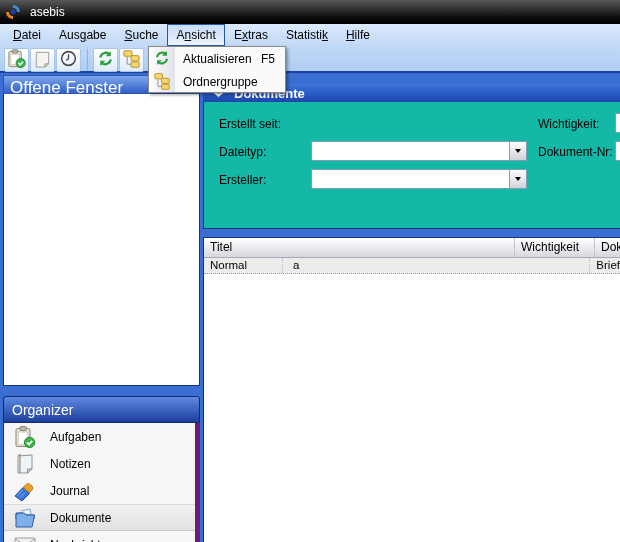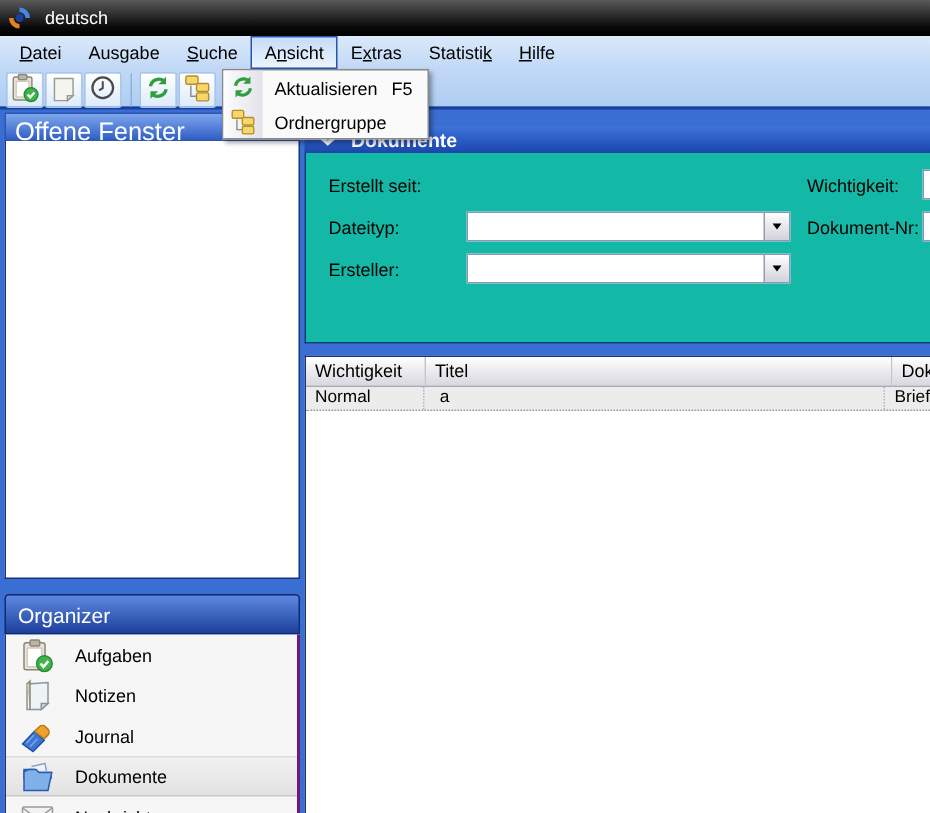--- a/index.html
+++ b/index.html
@@ -45,21 +45,21 @@
   .panel1 { position:absolute; left:3px; top:75px; width:197px; height:311px; }
   .p1-header { height:19px; background:linear-gradient(180deg,#7ea6ec,#3160c6);
     border:1px solid #2c57ae; color:#fff; font-size:17px; padding:2px 0 0 6px; }
   .p1-body { height:292px; background:#fff; border:1px solid #16337e; border-top:none; }
 
   .panel2 { position:absolute; left:3px; top:396px; width:197px; height:146px; }
   .p2-header { height:27px; background:linear-gradient(180deg,#5f89e0,#1c3f9c);
     border:1px solid #0f2a6e; border-radius:3px 3px 0 0;
     color:#fff; font-weight:normal; font-size:14px; padding:5px 0 0 8px; }
   .p2-body { height:119px; background:#f6f6f6; border-left:1px solid #16337e;
-    border-right:2px solid #701a75; overflow:hidden; }
+    border-right:5px solid #701a75; overflow:hidden; }
   .oitem { height:27px; display:flex; align-items:center; padding-left:8px; }
   .oitem .oicon { width:26px; height:24px; margin-right:12px; display:flex;
     align-items:center; justify-content:center; }
   .oitem.selected { background:linear-gradient(180deg,#f1f1f1,#e2e2e2);
     border-top:1px solid #dadada; border-bottom:1px solid #c9c9c9; }
 
   
   .main-header { position:absolute; left:203px; top:84px; width:417px; height:18px;
     background:linear-gradient(180deg,#3e74d8 0%,#2a5ac4 55%,#1c45a8 100%);
     color:#fff; font-weight:bold; font-size:13px; display:flex; align-items:center; }
@@ -99,21 +99,21 @@
 <div id="app">
 
   <div class="titlebar">
     <span class="logo">
       <svg viewBox="0 0 16 16" width="16" height="16">
         <path d="M8 1a7 7 0 0 1 7 7h-3a4 4 0 0 0-4-4z" fill="#3f8ae0"></path>
         <path d="M8 15a7 7 0 0 1-7-7h3a4 4 0 0 0 4 4z" fill="#e8821e"></path>
         <circle cx="8" cy="8" r="2.6" fill="#1b3f9f"></circle>
       </svg>
     </span>
-    <span class="wtitle">deutsch</span>
+    <span class="wtitle">asebis</span>
   </div>
 
   <div class="band"></div>
 
   <div class="menubar">
     <div class="menu-item"><span></span><span class="mn">D</span><span>atei</span></div>
     <div class="menu-item"><span>Aus</span><span class="mn">g</span><span>abe</span></div>
     <div class="menu-item"><span></span><span class="mn">S</span><span>uche</span></div>
     <div class="menu-item open"><span>A</span><span class="mn">n</span><span>sicht</span></div>
     <div class="menu-item"><span>E</span><span class="mn">x</span><span>tras</span></div>
@@ -290,22 +290,22 @@
 
     <span class="flabel f-r0">Wichtigkeit:</span>
     <div class="stub s0"></div>
 
     <span class="flabel f-r1">Dokument-Nr:</span>
     <div class="stub s1"></div>
   </div>
 
   <div class="table-panel">
     <div class="thead">
+      <div class="th th1">Titel</div>
       <div class="th th0">Wichtigkeit</div>
-      <div class="th th1">Titel</div>
       <div class="th th2">Doku</div>
     </div>
     <div class="trow">
       <div class="td td0">Normal</div>
       <div class="td td1">a</div>
       <div class="td td2">Brief</div>
     </div>
   </div>
 
 </div>

